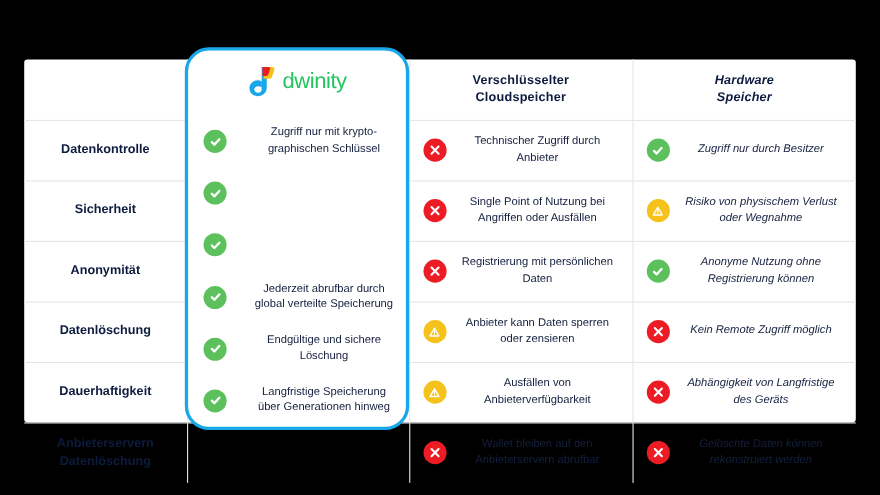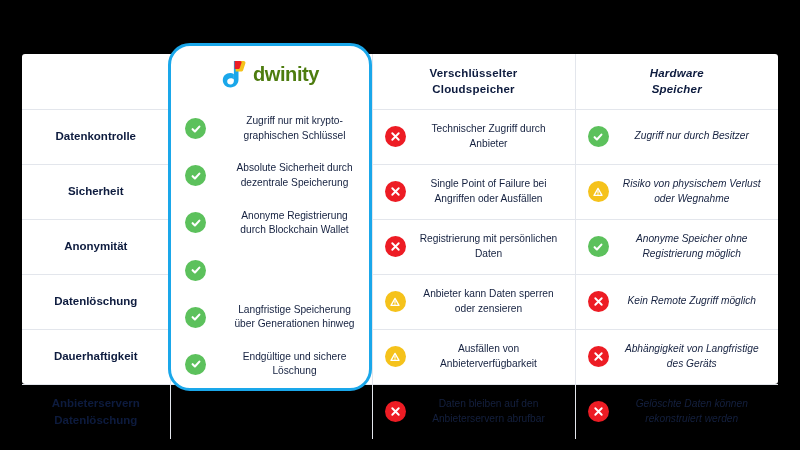--- a/index.html
+++ b/index.html
@@ -146,22 +146,22 @@
     justify-content: center;
     gap: 6px;
   }
   .brand-mark {
     width: 26px;
     height: 30px;
     position: relative;
   }
   .brand-text {
     font-size: 20px;
-    font-weight: bold;
-    color: #4d7c0f;
+    font-weight: normal;
+    color: #22c55e;
     letter-spacing: -0.4px;
   }
 
   
   .dwinity-cells {
     position: absolute;
     left: 171px;
     top: 105px;
     width: 198px;
     height: 283px;
@@ -232,21 +232,21 @@
         <tr class="body-row">
           <td class="row-label">Sicherheit</td>
           <td></td>
           <td>
             <div class="cell-inner">
               <span class="ico ico-cross">
                 <svg width="11" height="11" viewBox="0 0 12 12">
                     <path d="M2.5 2.5 L9.5 9.5 M9.5 2.5 L2.5 9.5" stroke="#fff" stroke-width="2.1" stroke-linecap="round"></path>
                   </svg>
               </span>
-              <span class="cell-text">Single Point of Failure bei Angriffen oder Ausfällen</span>
+              <span class="cell-text">Single Point of Nutzung bei Angriffen oder Ausfällen</span>
             </div>
           </td>
           <td>
             <div class="cell-inner">
               <span class="ico ico-warn">
                 <svg width="12" height="12" viewBox="0 0 12 12">
                     <path d="M6 2.4 L10 9.4 L2 9.4 Z" fill="none" stroke="#fff" stroke-width="1.3" stroke-linejoin="round"></path>
                     <path d="M6 4.9 L6 7.0" stroke="#fff" stroke-width="1.2" stroke-linecap="round"></path>
                     <circle cx="6" cy="8.2" r="0.62" fill="#fff"></circle>
                   </svg>
@@ -269,21 +269,21 @@
               <span class="cell-text">Registrierung mit persönlichen Daten</span>
             </div>
           </td>
           <td>
             <div class="cell-inner">
               <span class="ico ico-check">
                 <svg width="12" height="12" viewBox="0 0 12 12">
                     <path d="M2.6 6.2 L4.9 8.5 L9.4 3.6" stroke="#fff" stroke-width="2.1" fill="none" stroke-linecap="round" stroke-linejoin="round"></path>
                   </svg>
               </span>
-              <span class="cell-text">Anonyme Speicher ohne Registrierung möglich</span>
+              <span class="cell-text">Anonyme Nutzung ohne Registrierung können</span>
             </div>
           </td>
         </tr>
 
         <tr class="body-row">
           <td class="row-label">Datenlöschung</td>
           <td></td>
           <td>
             <div class="cell-inner">
               <span class="ico ico-warn">
@@ -338,21 +338,21 @@
         <tr class="body-row">
           <td class="row-label">Anbieterservern Datenlöschung</td>
           <td></td>
           <td>
             <div class="cell-inner">
               <span class="ico ico-cross">
                 <svg width="11" height="11" viewBox="0 0 12 12">
                     <path d="M2.5 2.5 L9.5 9.5 M9.5 2.5 L2.5 9.5" stroke="#fff" stroke-width="2.1" stroke-linecap="round"></path>
                   </svg>
               </span>
-              <span class="cell-text">Daten bleiben auf den Anbieterservern abrufbar</span>
+              <span class="cell-text">Wallet bleiben auf den Anbieterservern abrufbar</span>
             </div>
           </td>
           <td>
             <div class="cell-inner">
               <span class="ico ico-cross">
                 <svg width="11" height="11" viewBox="0 0 12 12">
                     <path d="M2.5 2.5 L9.5 9.5 M9.5 2.5 L2.5 9.5" stroke="#fff" stroke-width="2.1" stroke-linecap="round"></path>
                   </svg>
               </span>
               <span class="cell-text">Gelöschte Daten können rekonstruiert werden</span>
@@ -384,48 +384,47 @@
           </svg>
       </span>
       <span class="cell-text">Zugriff nur mit krypto-graphischen Schlüssel</span>
     </div>
     <div class="dw-cell">
       <span class="ico ico-check">
         <svg width="12" height="12" viewBox="0 0 12 12">
             <path d="M2.6 6.2 L4.9 8.5 L9.4 3.6" stroke="#fff" stroke-width="2.1" fill="none" stroke-linecap="round" stroke-linejoin="round"></path>
           </svg>
       </span>
-      <span class="cell-text">Absolute Sicherheit durch dezentrale Speicherung</span>
-    </div>
-    <div class="dw-cell">
-      <span class="ico ico-check">
-        <svg width="12" height="12" viewBox="0 0 12 12">
-            <path d="M2.6 6.2 L4.9 8.5 L9.4 3.6" stroke="#fff" stroke-width="2.1" fill="none" stroke-linecap="round" stroke-linejoin="round"></path>
-          </svg>
-      </span>
-      <span class="cell-text">Anonyme Registrierung durch Blockchain Wallet</span>
-    </div>
-    <div class="dw-cell">
-      <span class="ico ico-check">
-        <svg width="12" height="12" viewBox="0 0 12 12">
-            <path d="M2.6 6.2 L4.9 8.5 L9.4 3.6" stroke="#fff" stroke-width="2.1" fill="none" stroke-linecap="round" stroke-linejoin="round"></path>
-          </svg>
-      </span>
+    </div>
+    <div class="dw-cell">
+      <span class="ico ico-check">
+        <svg width="12" height="12" viewBox="0 0 12 12">
+            <path d="M2.6 6.2 L4.9 8.5 L9.4 3.6" stroke="#fff" stroke-width="2.1" fill="none" stroke-linecap="round" stroke-linejoin="round"></path>
+          </svg>
+      </span>
+    </div>
+    <div class="dw-cell">
+      <span class="ico ico-check">
+        <svg width="12" height="12" viewBox="0 0 12 12">
+            <path d="M2.6 6.2 L4.9 8.5 L9.4 3.6" stroke="#fff" stroke-width="2.1" fill="none" stroke-linecap="round" stroke-linejoin="round"></path>
+          </svg>
+      </span>
+      <span class="cell-text">Jederzeit abrufbar durch global verteilte Speicherung</span>
+    </div>
+    <div class="dw-cell">
+      <span class="ico ico-check">
+        <svg width="12" height="12" viewBox="0 0 12 12">
+            <path d="M2.6 6.2 L4.9 8.5 L9.4 3.6" stroke="#fff" stroke-width="2.1" fill="none" stroke-linecap="round" stroke-linejoin="round"></path>
+          </svg>
+      </span>
+      <span class="cell-text">Endgültige und sichere Löschung</span>
     </div>
     <div class="dw-cell">
       <span class="ico ico-check">
         <svg width="12" height="12" viewBox="0 0 12 12">
             <path d="M2.6 6.2 L4.9 8.5 L9.4 3.6" stroke="#fff" stroke-width="2.1" fill="none" stroke-linecap="round" stroke-linejoin="round"></path>
           </svg>
       </span>
       <span class="cell-text">Langfristige Speicherung über Generationen hinweg</span>
     </div>
-    <div class="dw-cell">
-      <span class="ico ico-check">
-        <svg width="12" height="12" viewBox="0 0 12 12">
-            <path d="M2.6 6.2 L4.9 8.5 L9.4 3.6" stroke="#fff" stroke-width="2.1" fill="none" stroke-linecap="round" stroke-linejoin="round"></path>
-          </svg>
-      </span>
-      <span class="cell-text">Endgültige und sichere Löschung</span>
-    </div>
   </div>
 
 </div>
 
 </body></html>

